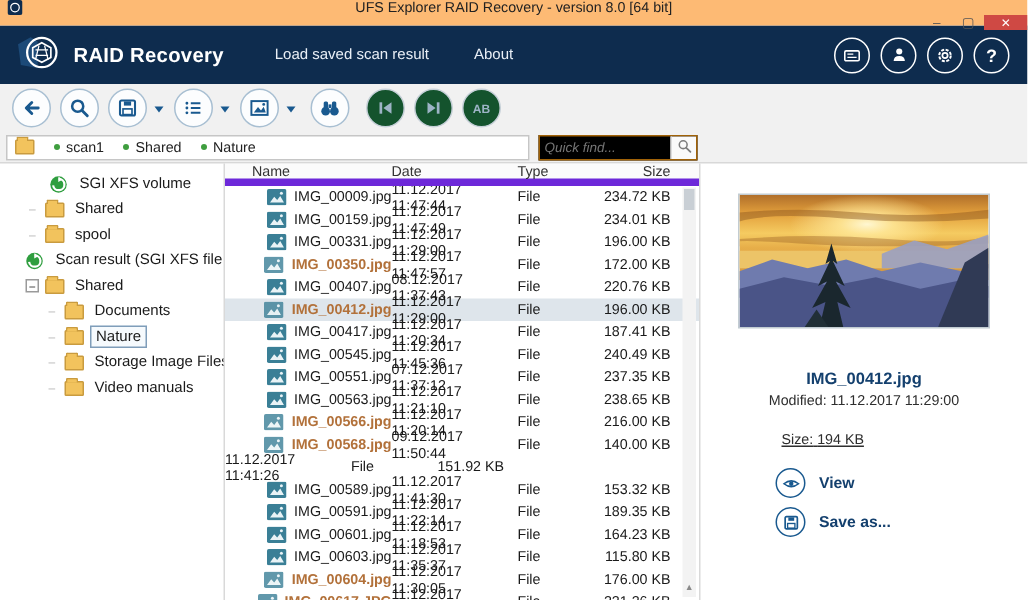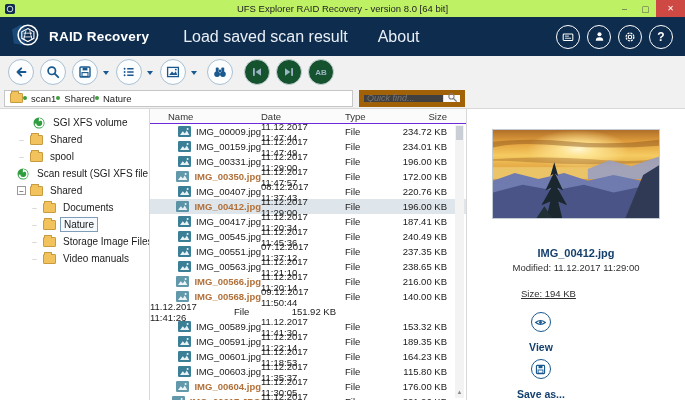--- a/index.html
+++ b/index.html
@@ -1,70 +1,70 @@
 <!DOCTYPE html>
 <html><head>
 <meta charset="utf-8">
 <style>
   * { box-sizing: border-box; margin: 0; padding: 0; }
   html,body { width:685px; height:400px; overflow:hidden; }
   body { font-family:"Liberation Sans",sans-serif; font-size:10px; background:#fff; position:relative; color:#1a1a1a; }
 
   
-  .titlebar { height:17px; background:#bef264; display:flex; align-items:center; position:relative; }
+  .titlebar { height:17px; background:#fdba74; display:flex; position:relative;flex-direction:column; }
   .titlebar .appicon { margin-left:5px; display:flex; }
   .titlebar .wtitle { position:absolute; left:0; right:0; text-align:center; font-size:9.5px; color:#222; }
   .wcontrols { margin-left:auto; display:flex; height:100%; align-items:stretch; z-index:2; }
   .win-btn { width:21px; display:flex; align-items:center; justify-content:center; color:#555; font-size:9px; cursor:default; }
   .win-btn.close { width:29px; background:#cf4944; color:#fff; font-size:8px; }
 
   
   .navbar { height:39px; background:#0e2c4e; display:flex; align-items:center; padding:0 12px 0 10px; }
   .brand { display:flex; align-items:center; gap:7px; }
   .brand-name { color:#fff; font-weight:bold; font-size:13.5px; letter-spacing:.2px; }
   .nav-menu { display:flex; gap:30px; margin-left:34px; }
-  .nav-menu-item { color:#e9eff6; font-size:16px; cursor:default; }
+  .nav-menu-item { color:#e9eff6; font-size:10px; cursor:default; }
   .nav-icons { margin-left:auto; display:flex; gap:7px; }
   .nav-circle { width:24px; height:24px; border:1.6px solid #fff; border-radius:50%; display:flex; align-items:center; justify-content:center; color:#fff; font-size:12px; font-weight:bold; }
 
   
   .toolbar { height:32px; background:#f1f1f1; display:flex; align-items:center; padding-left:8px; gap:6px; }
   .tbtn { width:26px; height:26px; border-radius:50%; border:1px solid #a8bfd2; background:#fcfdfe; display:flex; align-items:center; justify-content:center; color:#19598f; padding:0; }
   .tbtn svg { width:16px; height:16px; display:block; }
   .tbtn.disabled { border-color:#c6d0d8; color:#9db4c6; background:#14532d; }
   .caret { width:0; height:0; border:3.5px solid transparent; border-top:4.5px solid #19598f; margin:4px 1px 0 -1px; }
   .tbtn[data-name="find-button"] { margin-left:3px; }
   .tbtn[data-name="prev-item-button"] { margin-left:5px; }
 
   
   .pathrow { height:20px; background:#f1f1f1; display:flex; align-items:center; padding:0 4px; }
-  .breadcrumb { width:349px; height:17px; background:#fff; border:1px solid #c6c6c6; display:flex; align-items:center; padding:0 5px; overflow:hidden; }
+  .breadcrumb { width:349px; height:17px; background:#fff; border:1px solid #c6c6c6; display:flex; align-items:center; padding:0 5px; gap:13px; overflow:hidden; }
   .crumb { display:flex; align-items:center; gap:4px; font-size:9.5px; color:#222; }
   .crumb .dot { width:4px; height:4px; border-radius:50%; background:#3f9e3f; display:inline-block; }
   .folder-ico { width:13px; height:10px; background:#f2c35d; border:1px solid #c99b3f; border-radius:1px; position:relative; display:inline-block; }
   .folder-ico::before { content:""; position:absolute; top:-3px; left:0; width:6px; height:2px; background:#f2c35d; border:1px solid #c99b3f; border-bottom:none; border-radius:1px 1px 0 0; }
-  .quickfind { width:106px; height:17px; margin-left:6px; background:#404040; border:5px solid #a16207; display:flex; align-items:center; }
+  .quickfind { width:106px; height:17px; margin-left:6px; background:#000000; border:1px solid #a16207; display:flex; align-items:center; }
   .quickfind input { border:none; outline:none; flex:1; min-width:0; font-family:"Liberation Sans",sans-serif; font-style:italic; font-size:9px; color:#999; padding:0 3px; background:transparent; }
   .qf-btn { width:17px; height:100%; border:none; border-left:1px solid #ddd; background:#fafafa; display:flex; align-items:center; justify-content:center; color:#7d7d7d; padding:0; }
   .qf-btn svg { width:11px; height:11px; }
 
   
   .main { display:flex; height:292px; background:#fff; border-top:1px solid #d8d8d8; }
 
   .tree-panel { width:150px; border-right:1px solid #d9d9d9; padding-top:5px; overflow:hidden; }
   .tree-row { height:17px; display:flex; align-items:center; gap:4px; white-space:nowrap; font-size:10px; }
   .expander { width:9px; flex:0 0 9px; text-align:center; color:#b5b5b5; font-size:8px; line-height:9px; }
   .expander.box { border:1px solid #9a9a9a; background:#fff; width:9px; height:9px; color:#333; }
   .tree-icon { flex:0 0 13px; display:flex; }
   .tree-icon svg { width:12px; height:12px; }
   .tree-label { padding:1px 3px; }
   .tree-label.selected { border:1px solid #7f9db9; background:#f6fafd; }
 
   .files-panel { width:316px; position:relative; overflow:hidden; }
-  .files-header { height:15px; display:flex; align-items:center; background:#fbfbfb; border-bottom:1px solid #6d28d9; color:#333; font-size:9.5px; padding-right:15px; }
+  .files-header { height:15px; display:flex; align-items:center; background:#fbfbfb; border-bottom:5px solid #6d28d9; color:#333; font-size:9.5px; padding-right:15px; }
   .hc-name { flex:1; padding-left:18px; }
   .hc-date { width:84px; } .hc-type { width:46px; } .hc-size { width:60px; text-align:right; padding-right:4px; }
   .file-rows { height:277px; overflow:hidden; }
   .file-row { height:15px; display:flex; align-items:center; font-size:9.5px; padding-right:15px; }
   .file-row.selected { background:#dee5eb; }
   .cell-name { flex:1; display:flex; align-items:center; gap:5px; padding-left:7px; overflow:hidden; white-space:nowrap;justify-content:flex-end; }
   .ficon { display:flex; flex:0 0 13px; }
   .ficon svg { width:13px; height:11px; }
   .file-row.deleted .fname { color:#b2713a;font-weight:bold; }
   .file-row.deleted .ficon { opacity:.8; }
@@ -72,21 +72,21 @@
   .vscroll { position:absolute; top:16px; bottom:2px; right:2px; width:9px; background:#f3f3f3; }
   .vthumb { height:14px; margin:1px; background:#c9cfd5; }
   .vscroll .arrow { position:absolute; bottom:3px; left:0; right:0; text-align:center; color:#8a8a8a; font-size:6px; }
 
   .preview-panel { width:219px; border-left:1px solid #d9d9d9; display:flex; flex-direction:column; align-items:center; padding-top:20px; }
   .preview-img { width:168px; height:90px; border:1px solid #c2ccd2; display:block; }
   .preview-name { margin-top:28px; font-weight:bold; color:#14406e; font-size:11px; }
   .preview-mod { margin-top:3px; color:#2e2e2e; font-size:9.5px; }
   .preview-size { margin-top:15px; align-self:flex-start; padding-left:54px; color:#2e2e2e; font-size:9.5px;text-decoration:underline; }
   .actions { margin-top:13px; align-self:flex-start; padding-left:50px; display:flex; flex-direction:column; gap:6px; }
-  .action-row { display:flex; align-items:center; gap:9px; cursor:default;flex-direction:column; }
+  .action-row { display:flex; align-items:center; gap:9px; cursor:default; }
   .action-circle { width:20px; height:20px; border:1.5px solid #19598f; border-radius:50%; display:flex; align-items:center; justify-content:center; color:#19598f; }
   .action-circle svg { width:13px; height:13px; }
   .action-label { font-weight:bold; color:#14406e; font-size:10.5px; }
 </style>
 </head>
 <body>
 
 <div class="titlebar" data-name="title-bar">
   <span class="appicon" data-name="app-icon">
     <svg width="10" height="10" viewBox="0 0 12 12">

